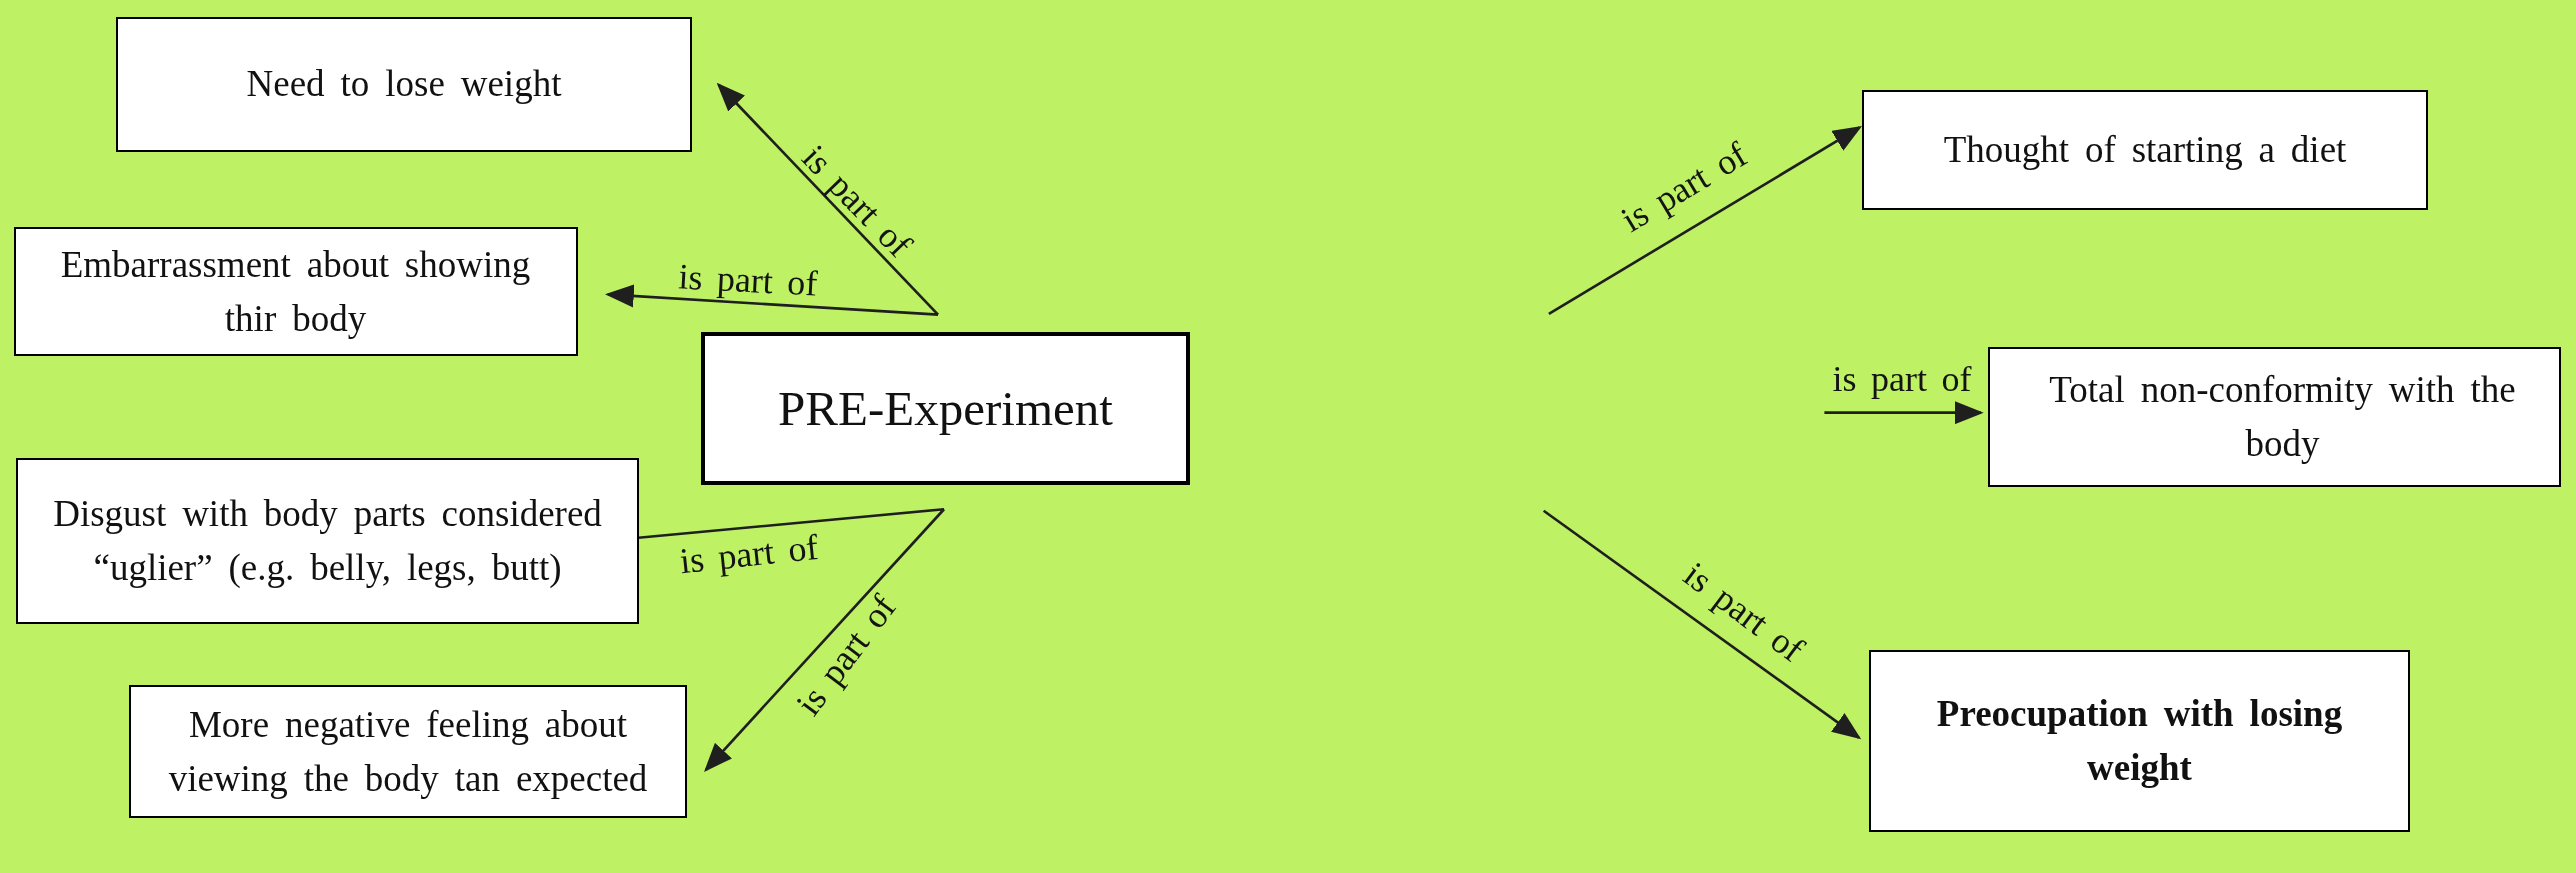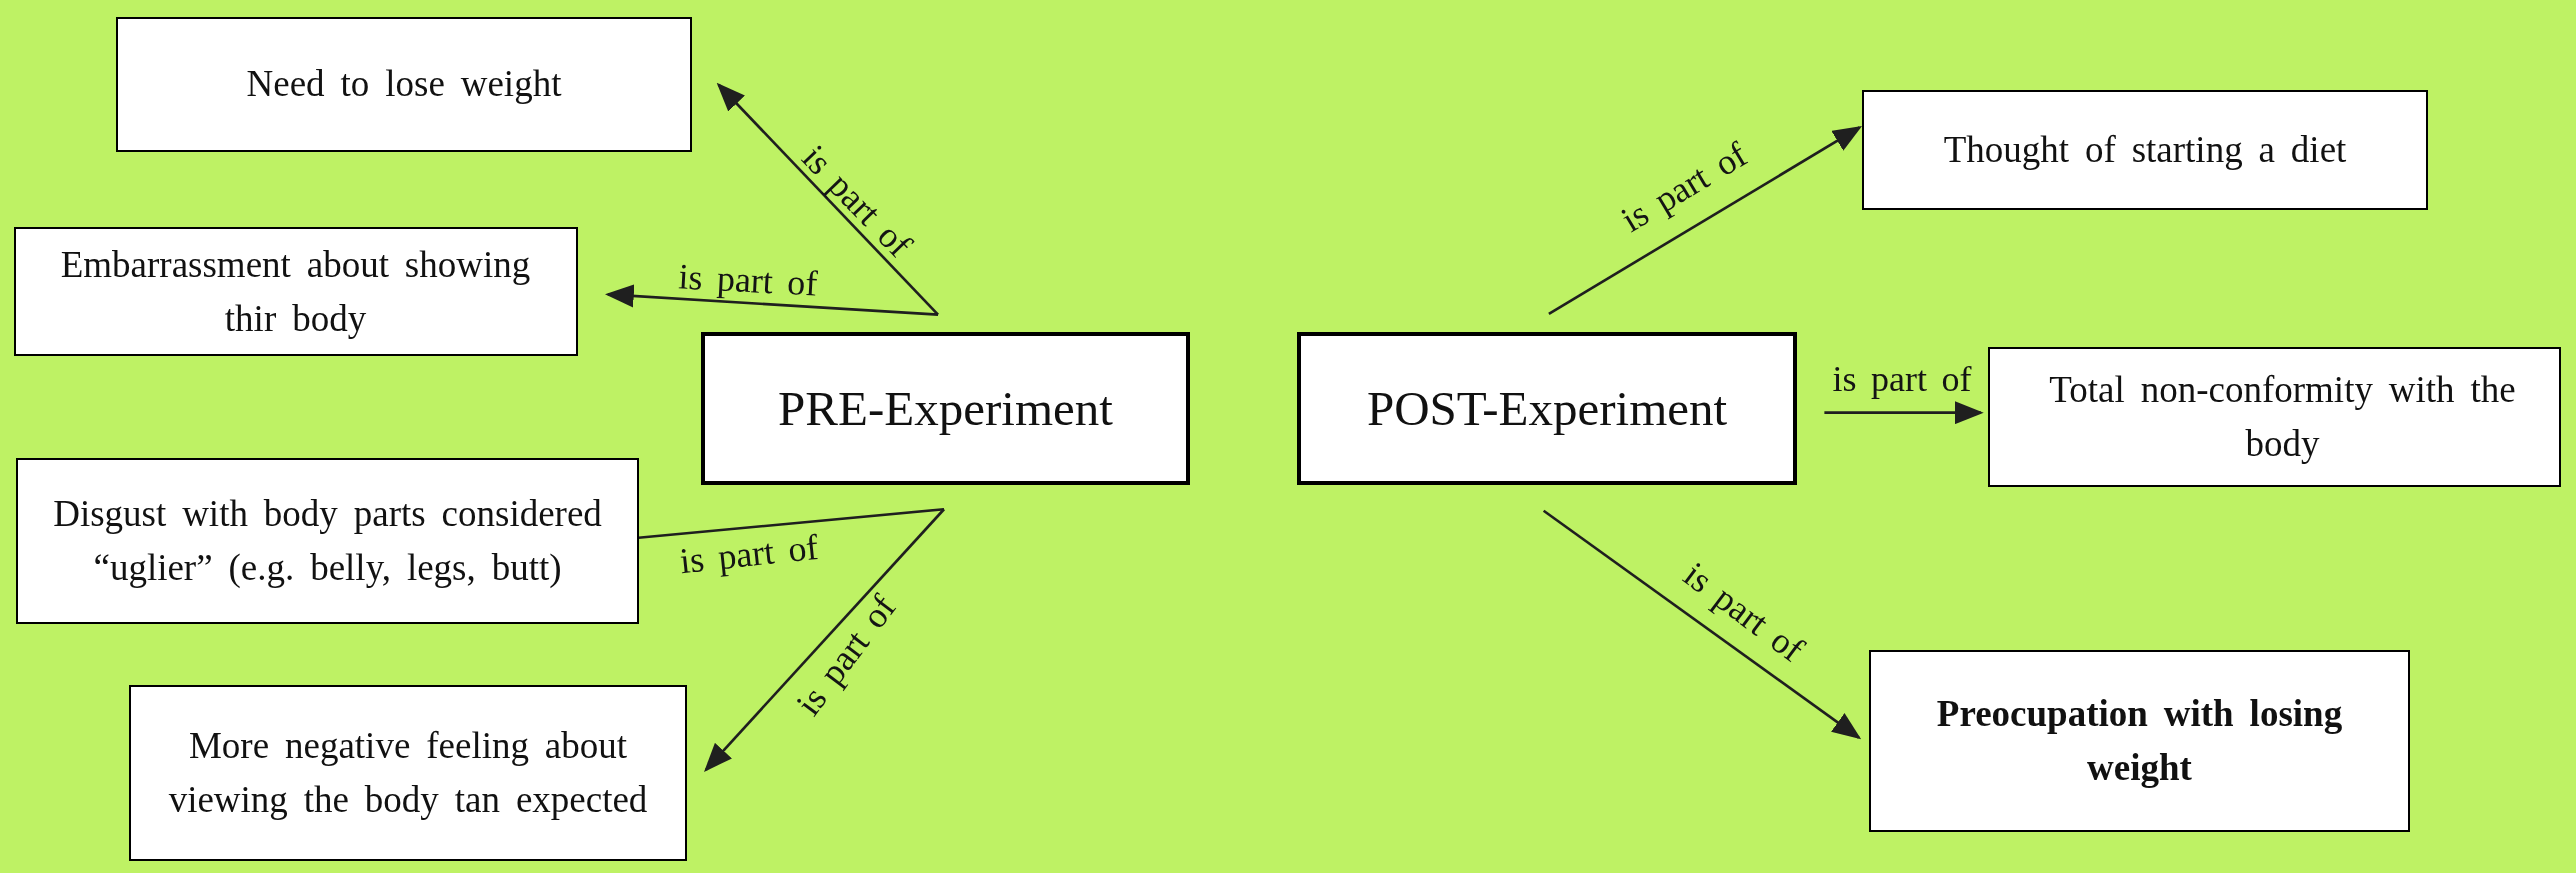--- a/index.html
+++ b/index.html
@@ -33,21 +33,21 @@
     position:absolute;
     font-size:36px;line-height:36px;
     white-space:nowrap;
     word-spacing:0.15em;
     color:#141414;
   }
   
   .box-a{left:116px;top:16.5px;width:576px;height:135px;}
   .box-b{left:13.5px;top:227px;width:564px;height:129px;}
   .box-c{left:16px;top:458px;width:623px;height:166px;}
-  .box-d{left:129px;top:685px;width:558px;height:176px;}
+  .box-d{left:129px;top:685px;width:558px;height:133px;}
   
   .box-pre{left:701px;top:332px;width:489px;height:153px;}
   .box-post{left:1297px;top:332px;width:500px;height:153px;}
   
   .box-e{left:1862px;top:54px;width:566px;height:120px;margin-top:36px;}
   .box-f{left:1988px;top:347px;width:573px;height:140px;padding-left:37px;}
   .box-g{left:1869px;top:650px;width:541px;height:182px;font-weight:bold;}
   
   .l1{left:857px;top:201px;transform:translate(-50%,-50%) rotate(46deg);}
   .l2{left:748px;top:280px;transform:translate(-50%,-50%) rotate(3deg);}
@@ -86,23 +86,20 @@
   <div class="node box-c">
     <span>Disgust with body parts considered “uglier” (e.g. belly, legs, butt)</span>
   </div>
   <div class="node box-d">
     <span>More negative feeling about viewing the body tan expected</span>
   </div>
 
   <div class="node center box-pre">
     <span>PRE-Experiment</span>
   </div>
-  <div class="node center box-post">
-    <span>POST-Experiment</span>
-  </div>
 
   <div class="node box-e">
     <span>Thought of starting a diet</span>
   </div>
   <div class="node box-f">
     <span>Total non-conformity with the body</span>
   </div>
   <div class="node box-g">
     <span>Preocupation with losing weight</span>
   </div>

